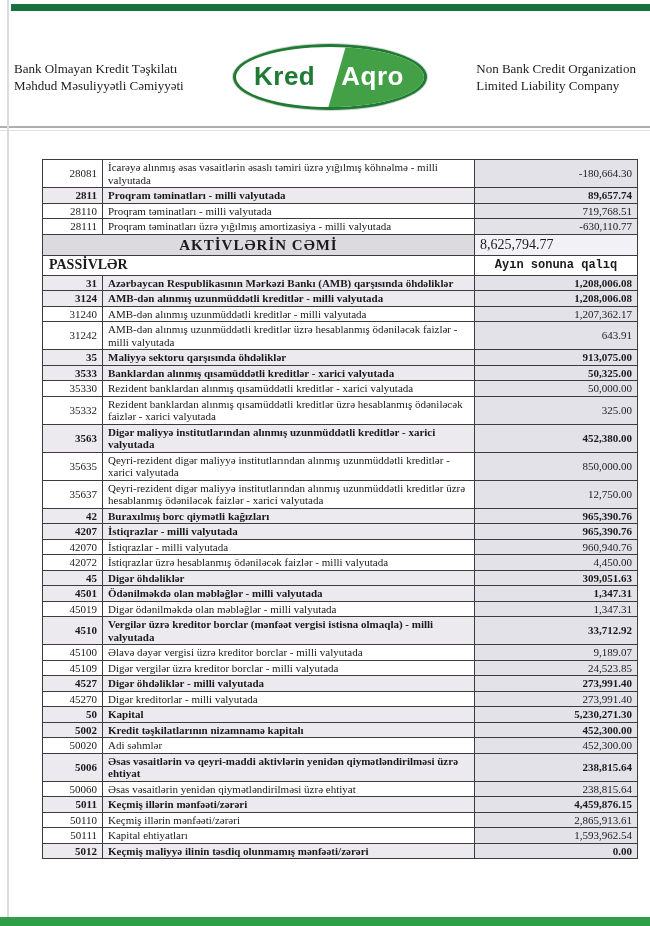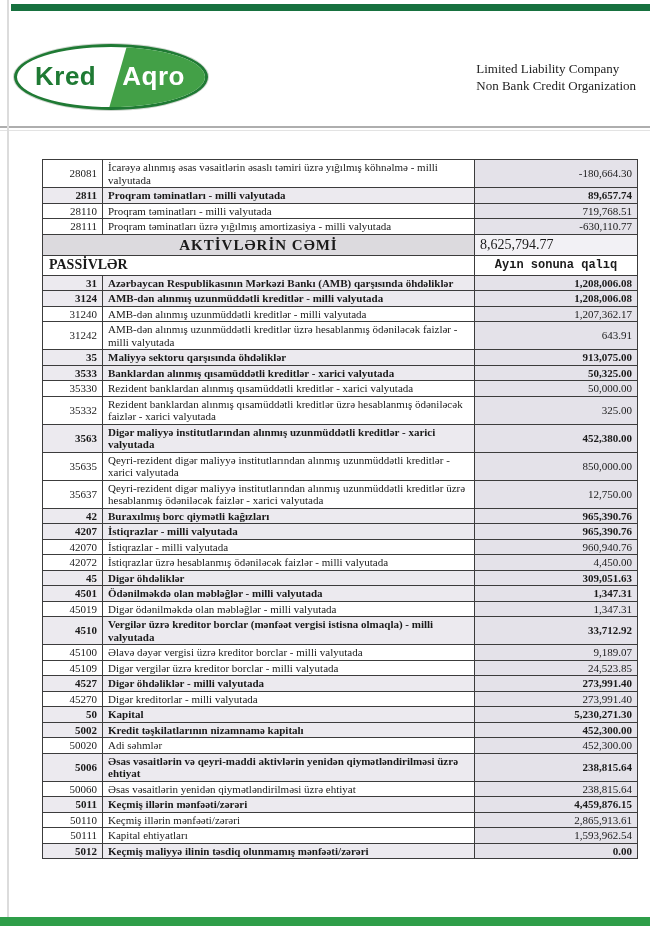--- a/index.html
+++ b/index.html
@@ -96,28 +96,32 @@
   }
 </style>
 </head>
 <body>
 
 <div class="page">
   <div class="scan-edge"></div>
   <div class="top-bar"></div>
 
   <div class="header">
+    <div class="header-text left">
+      <div>Bank Olmayan Kredit Təşkilatı</div>
+      <div>Məhdud Məsuliyyətli Cəmiyyəti</div>
+    </div>
     <div class="logo">
       <div class="logo-green"></div>
       <span class="logo-kred">Kred</span>
       <span class="logo-aqro">Aqro</span>
     </div>
     <div class="header-text right">
+      <div>Non Bank Credit Organization</div>
       <div>Limited Liability Company</div>
-      <div>Non Bank Credit Organization</div>
     </div>
   </div>
 
   <div class="rule"></div>
 
   <div class="table-wrap">
     <table class="fin">
       <colgroup>
         <col class="c-code">
           <col class="c-desc">

